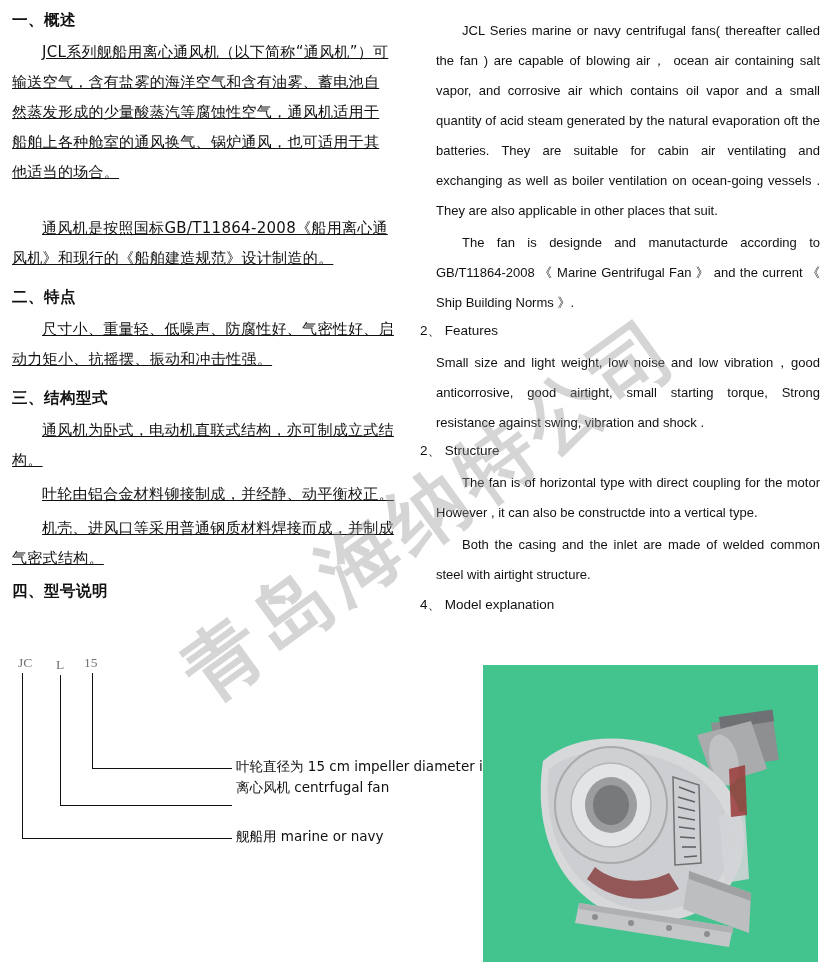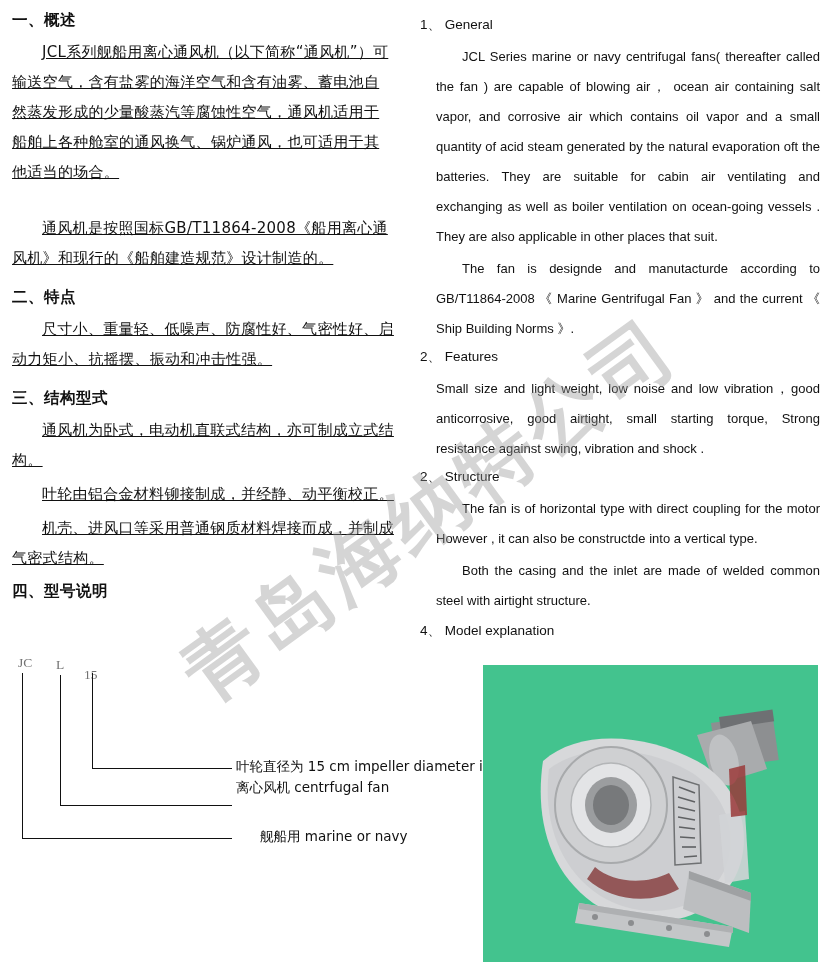--- a/index.html
+++ b/index.html
@@ -103,21 +103,21 @@
     font-family: "Liberation Serif", serif;
   }
   .model-code {
     position: absolute;
     font-family: "Liberation Serif", serif;
     font-size: 13.5px;
     color: #737373;
   }
   .mc-jc { left: 6px; top: 0px; }
   .mc-l  { left: 44px; top: 2px; }
-  .mc-15 { left: 72px; top: 12px; }
+  .mc-15 { left: 72px; top: 0px; }
 
   .vline {
     position: absolute;
     width: 1px;
     background: #111;
   }
   .hline {
     position: absolute;
     height: 1px;
     background: #111;
@@ -164,21 +164,20 @@
     <div class="zh-para">通风机为卧式，电动机直联式结构，亦可制成立式结构。</div>
     <div class="zh-para">叶轮由铝合金材料铆接制成，并经静、动平衡校正。</div>
     <div class="zh-para">机壳、进风口等采用普通钢质材料焊接而成，并制成气密式结构。</div>
 
     <div style="height:4px"></div>
     <div class="zh-heading">四、型号说明</div>
   </div>
 
   <div class="col col-right">
     <div style="height:16px"></div>
-    <div class="en-heading">1、 General</div>
     <div class="en-para">JCL Series marine or navy centrifugal fans( thereafter called the fan ) are capable of blowing air， ocean  air  containing salt vapor, and  corrosive  air which contains oil vapor and a small quantity of acid steam generated by the natural evaporation oft the batteries. They are suitable for cabin air ventilating and exchanging as well as boiler ventilation on ocean-going vessels . They are also applicable in other places that suit.</div>
     <div class="en-para">The   fan   is   designde  and  manutacturde  according  to GB/T11864-2008 《 Marine Gentrifugal Fan 》 and the current 《 Ship Building Norms 》.</div>
 
     <div style="height:2px"></div>
     <div class="en-heading">2、 Features</div>
     <div class="en-para noindent">Small size and light weight, low noise and low vibration，good anticorrosive,   good airtight,   small starting torque,   Strong resistance against swing, vibration and shock .</div>
 
     <div style="height:2px"></div>
     <div class="en-heading">2、 Structure</div>
     <div class="en-para">The fan is of horizontal type with direct coupling for the motor However , it can also be constructde into a vertical type.</div>
@@ -196,21 +195,21 @@
     <div class="vline" style="left:10px; top:18px; height:165px;"></div>
     <div class="vline" style="left:48px; top:20px; height:130px;"></div>
     <div class="vline" style="left:80px; top:18px; height:95px;"></div>
 
     <div class="hline" style="left:80px; top:113px; width:140px;"></div>
     <div class="hline" style="left:48px; top:150px; width:172px;"></div>
     <div class="hline" style="left:10px; top:183px; width:210px;"></div>
 
     <span class="lbl" style="left:224px; top:103px;">叶轮直径为 15 cm impeller diameter is 15cm</span>
     <span class="lbl" style="left:224px; top:124px;">离心风机 centrfugal fan</span>
-    <span class="lbl" style="left:224px; top:173px;margin-left:24px;">舰船用 marine or navy</span>
+    <span class="lbl" style="left:224px; top:173px;">舰船用 marine or navy</span>
   </div>
 
   <div class="photo">
     <svg class="fan-svg" width="335" height="297" viewBox="0 0 335 297">
       <rect x="0" y="0" width="335" height="297" fill="#43c38e"></rect>
 
       <g>
         <rect x="228" y="58" width="62" height="46" fill="#8d8f91" transform="rotate(-8 228 58)"></rect>
         <rect x="236" y="52" width="54" height="12" fill="#6e7073" transform="rotate(-8 236 52)"></rect>
       </g>

